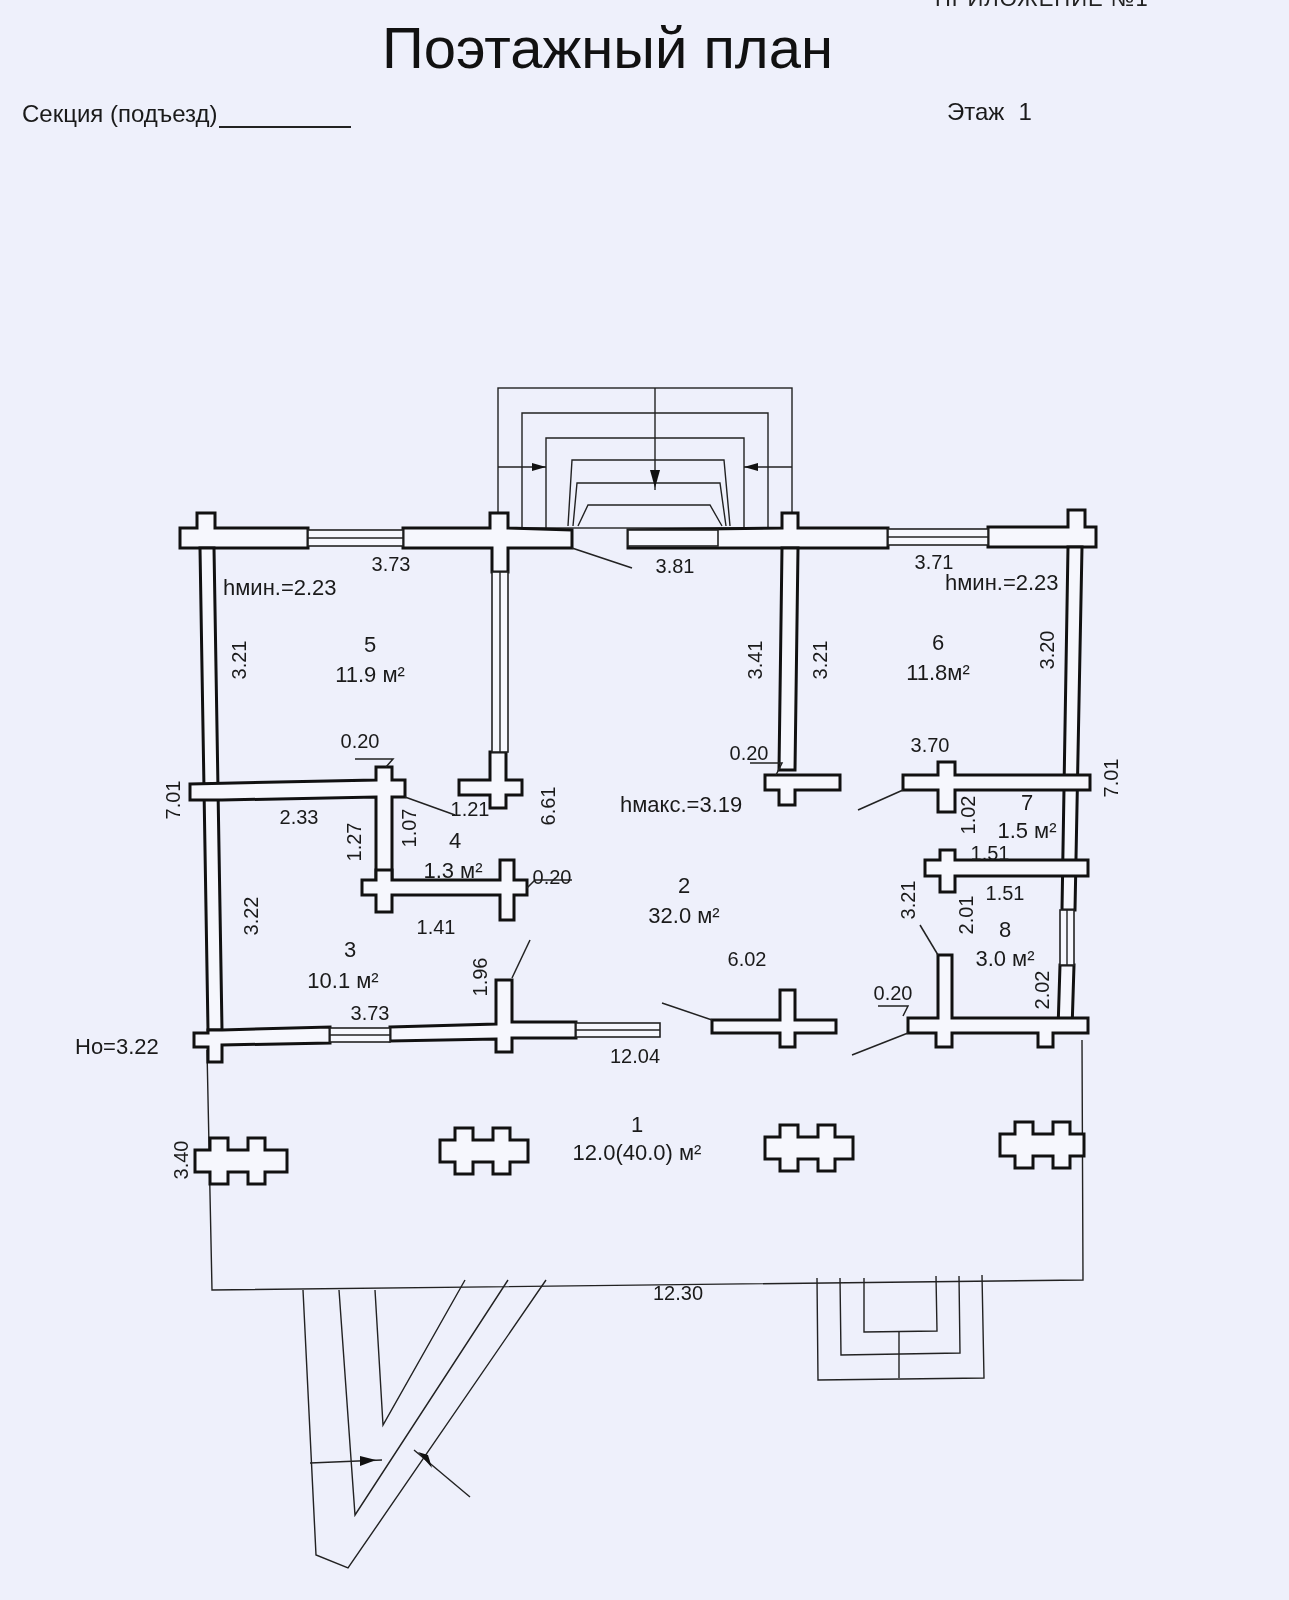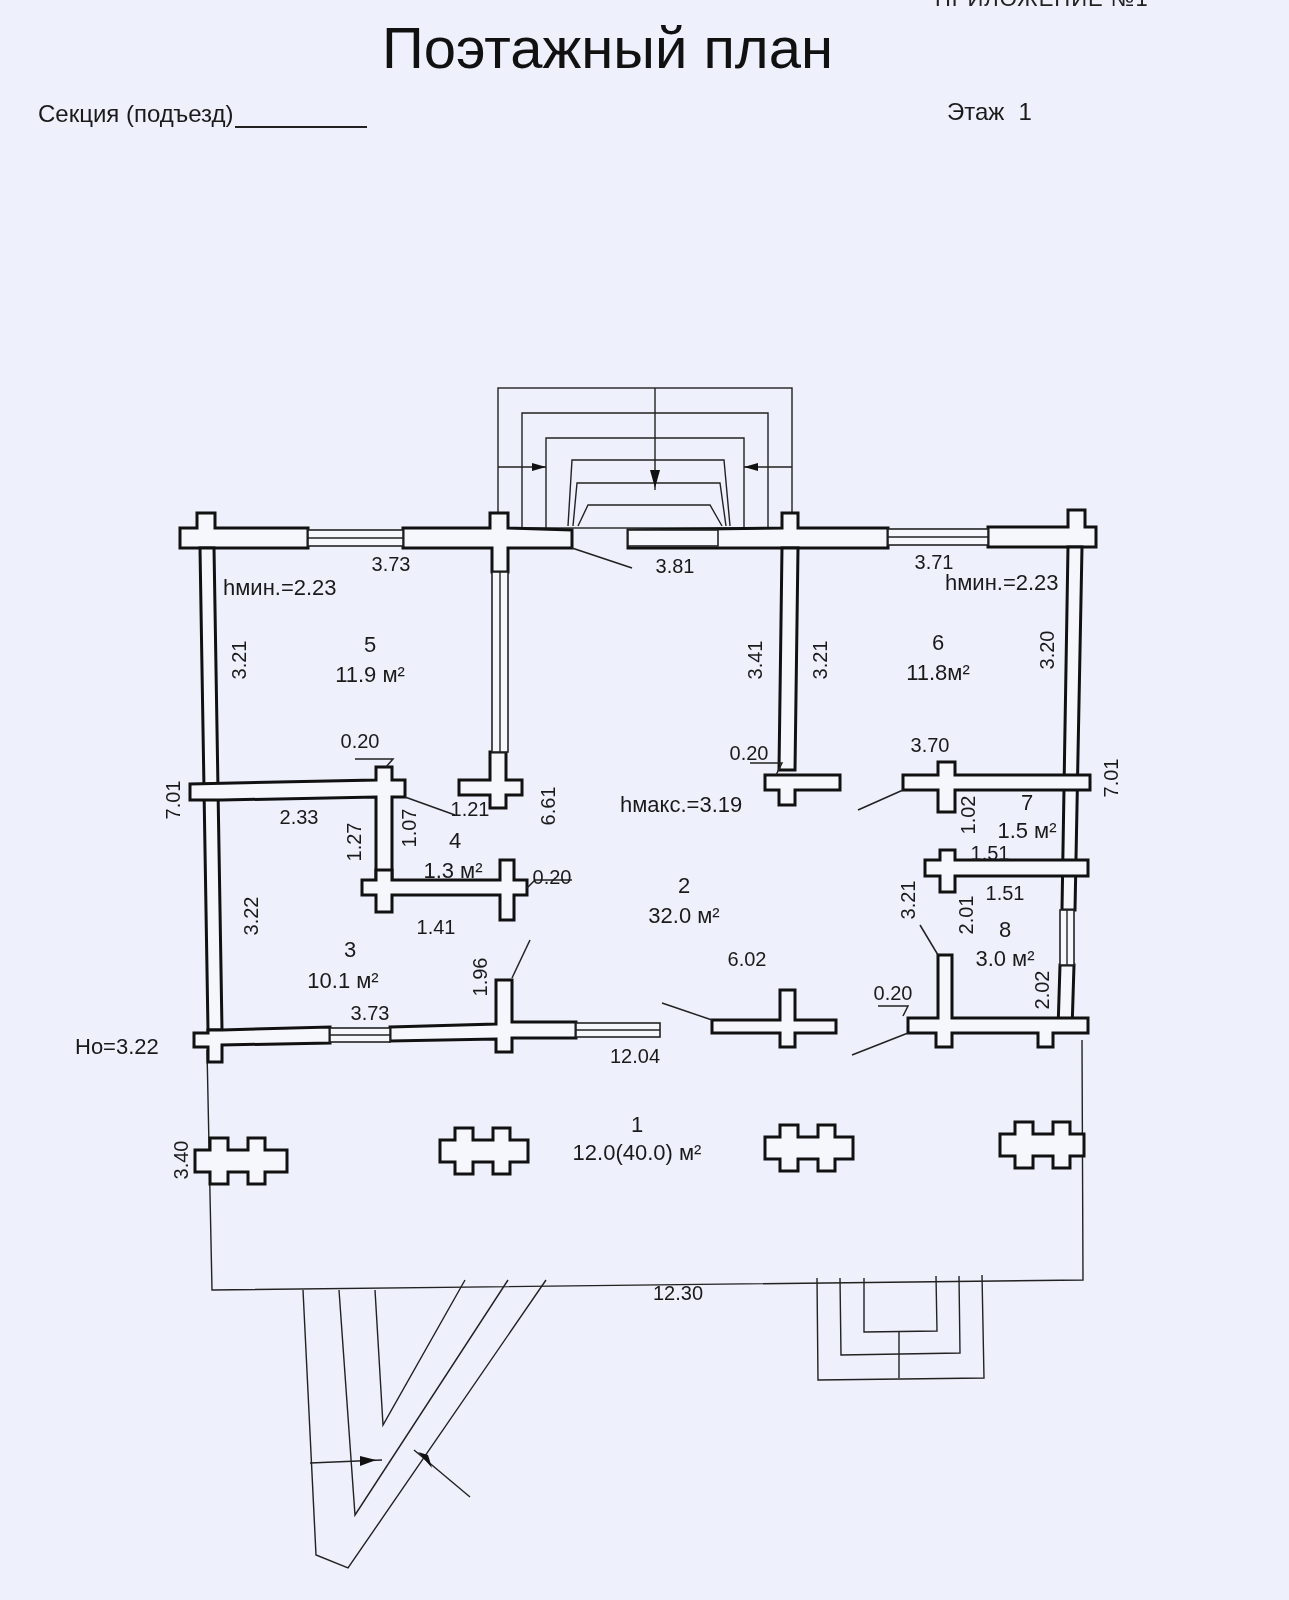--- a/index.html
+++ b/index.html
@@ -5,21 +5,21 @@
     html, body { margin: 0; padding: 0; }
     body {
       width: 1289px; height: 1600px; overflow: hidden;
       background: #eef0fb;
       font-family: "Liberation Sans", sans-serif;
       color: #1a1a1a;
       position: relative;
     }
     .appendix { position: absolute; left: 935px; top: -14px; font-size: 22px; letter-spacing: 1px; color: #222; }
     .title { position: absolute; left: 382px; top: 14px; font-size: 58px; color: #111; text-align: center; }
-    .section { position: absolute; left: 22px; top: 100px; font-size: 24px; margin-left: 16px; }
+    .section { position: absolute; left: 22px; top: 100px; font-size: 24px; }
     .section-blank { display: inline-block; width: 132px; border-bottom: 2px solid #222; height: 22px; vertical-align: bottom; margin-left: 1px; }
     .floor { position: absolute; left: 947px; top: 98px; font-size: 24px; }
     .floor span { margin-left: 14px; }
     svg.plan { position: absolute; left: 0; top: 0; }
     svg text { font-family: "Liberation Sans", sans-serif; fill: #1a1a1a; }
     .wall { fill: #f6f7fd; stroke: #111; stroke-width: 3; }
     .thin { fill: none; stroke: #222; stroke-width: 1.4; }
     .win { fill: #f6f7fd; stroke: #222; stroke-width: 1.6; }
     .lead { stroke: #222; stroke-width: 1.5; fill: none; }
   </style>

